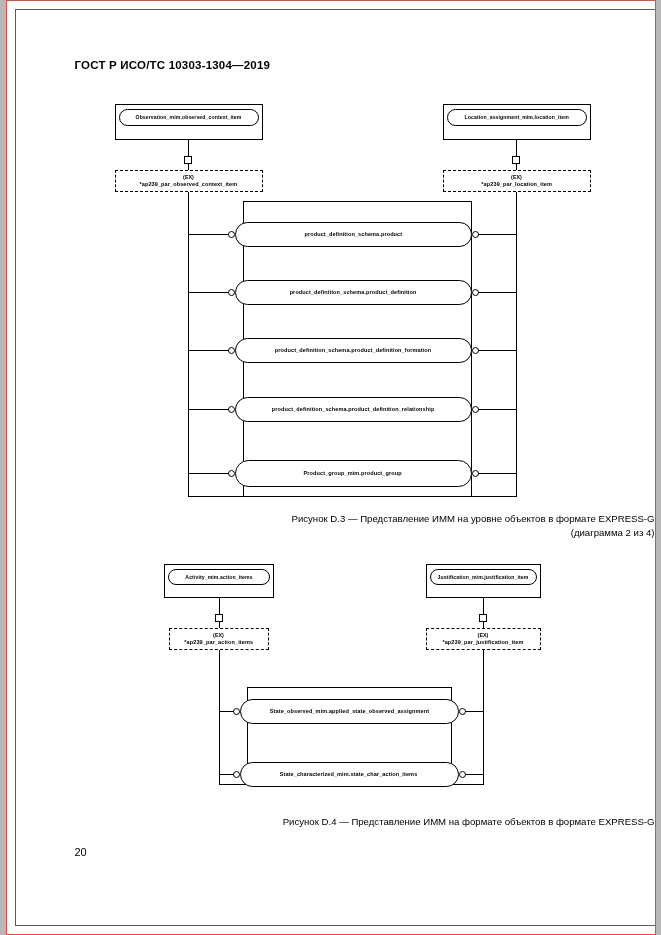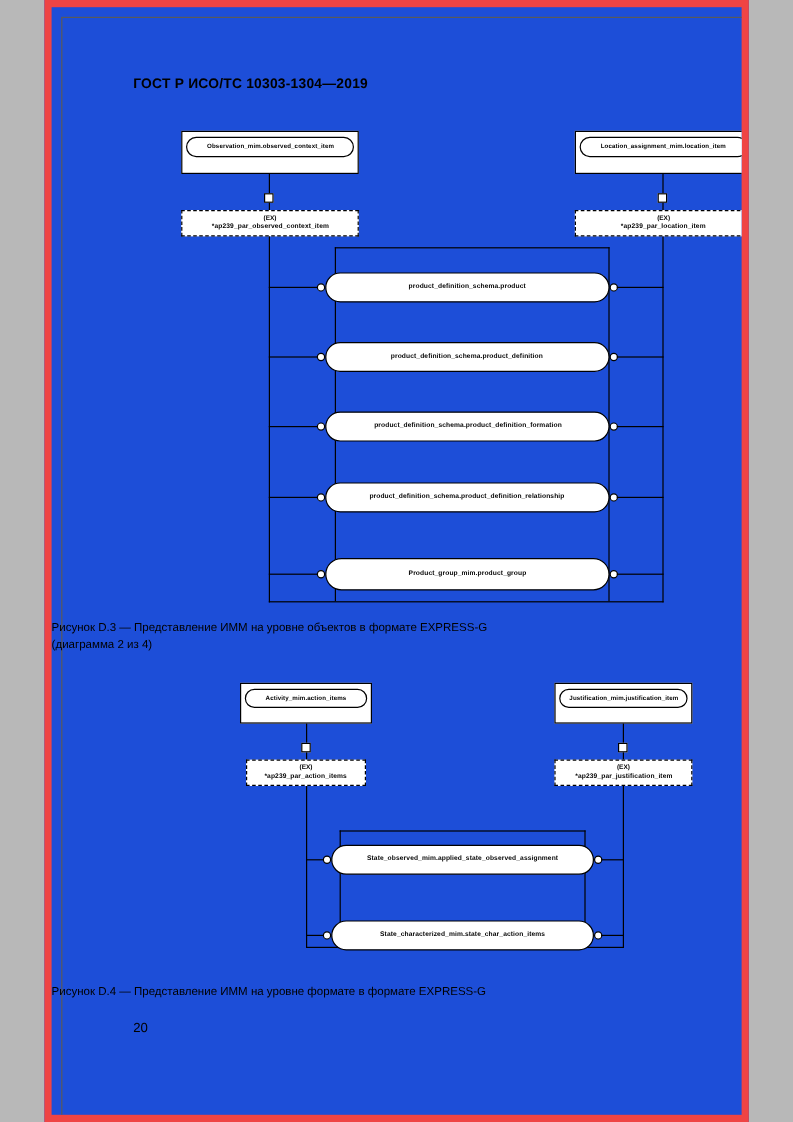--- a/index.html
+++ b/index.html
@@ -5,27 +5,27 @@
   html, body {
     margin: 0;
     padding: 0;
     background: #b8b8b8;
   }
   body {
     font-family: "Liberation Sans", sans-serif;
   }
   .page {
     position: relative;
-    width: 587px;
+    width: 650px;
     height: 935px;
-    background: #1d4ed8;
+    background: #ffffff;
     margin: 0 auto;
     overflow: hidden;
     box-sizing: border-box;
-    border: 6px solid #ef4444;
+    border: 1px solid #ef4444;
   }
   .page-border {
     position: absolute;
     left: 8px;
     top: 8px;
     width: 643px;
     height: 917px;
     border: 1px solid #5a5a5a;
     box-sizing: border-box;
     pointer-events: none;
@@ -113,21 +113,21 @@
   }
   .sq {
     position: absolute;
     box-sizing: border-box;
     border: 1.4px solid #000;
     background: #fff;
   }
   .caption {
     position: absolute;
     width: 100%;
-    text-align: left;
+    text-align: right;
     font-size: 9.6px;
     color: #000;
     line-height: 1.45;
     left: 0;
   }
 </style>
 </head>
 <body>
 
 <div class="page">
@@ -270,17 +270,17 @@
     <div class="node-rounded" style="left:233px;top:761px;width:219px;height:25px;">
       <span class="node-label">State_characterized_mim.state_char_action_items</span>
     </div>
     <div class="circle" style="left:226px;top:770px;width:7px;height:7px;"></div>
     <div class="circle" style="left:452px;top:770px;width:7px;height:7px;"></div>
     <div class="line line-h" style="left:212px;top:773px;width:15px;"></div>
     <div class="line line-h" style="left:458px;top:773px;width:19px;"></div>
   </div>
 
   <div class="caption" style="top:814px;">
-    <div>Рисунок D.4 — Представление ИММ на уровне формате в формате EXPRESS-G</div>
+    <div>Рисунок D.4 — Представление ИММ на формате объектов в формате EXPRESS-G</div>
   </div>
 
   <div class="page-number">20</div>
 </div>
 
 </body></html>

